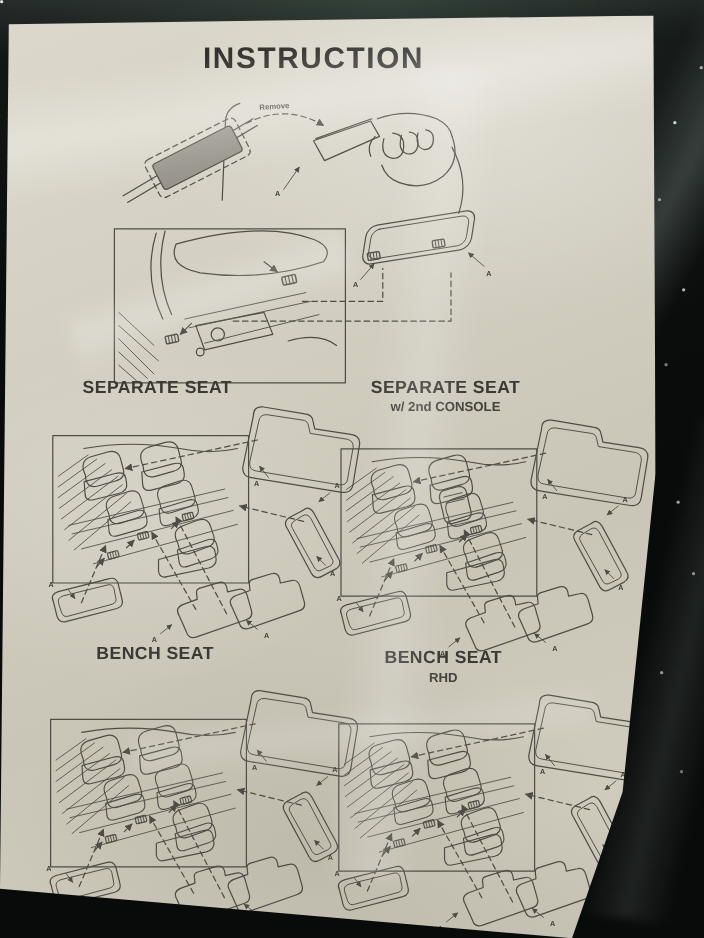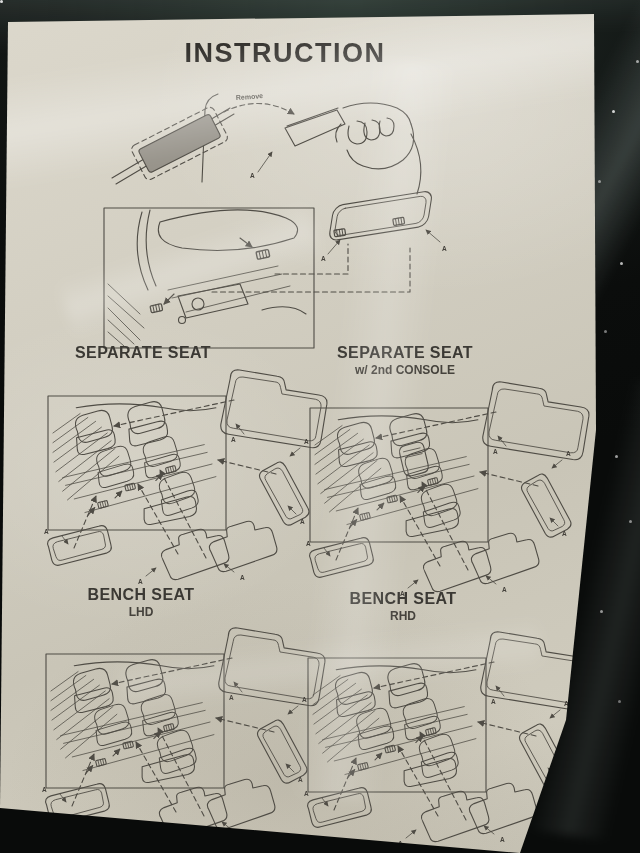--- a/index.html
+++ b/index.html
@@ -211,21 +211,20 @@
         <text class="mk" x="266" y="82">A</text>
         <text class="mk" x="6" y="172">A</text>
         <text class="mk" x="100" y="222">A</text>
         <text class="mk" x="202" y="218">A</text>
         <text class="mk" x="262" y="162">A</text>
       </svg>
     </div>
 
     <div class="panel" style="left:36px;top:586px">
       <div class="panel-title">BENCH SEAT</div>
-      <div class="panel-subtitle">LHD</div>
       <svg class="panel-art art" width="300" height="225" viewBox="0 0 300 225" style="top:34px">
         <use href="#panel-base"></use>
         <text class="mk" x="193" y="80">A</text>
         <text class="mk" x="266" y="82">A</text>
         <text class="mk" x="6" y="172">A</text>
         <text class="mk" x="100" y="222">A</text>
         <text class="mk" x="202" y="218">A</text>
         <text class="mk" x="262" y="162">A</text>
       </svg>
     </div>

